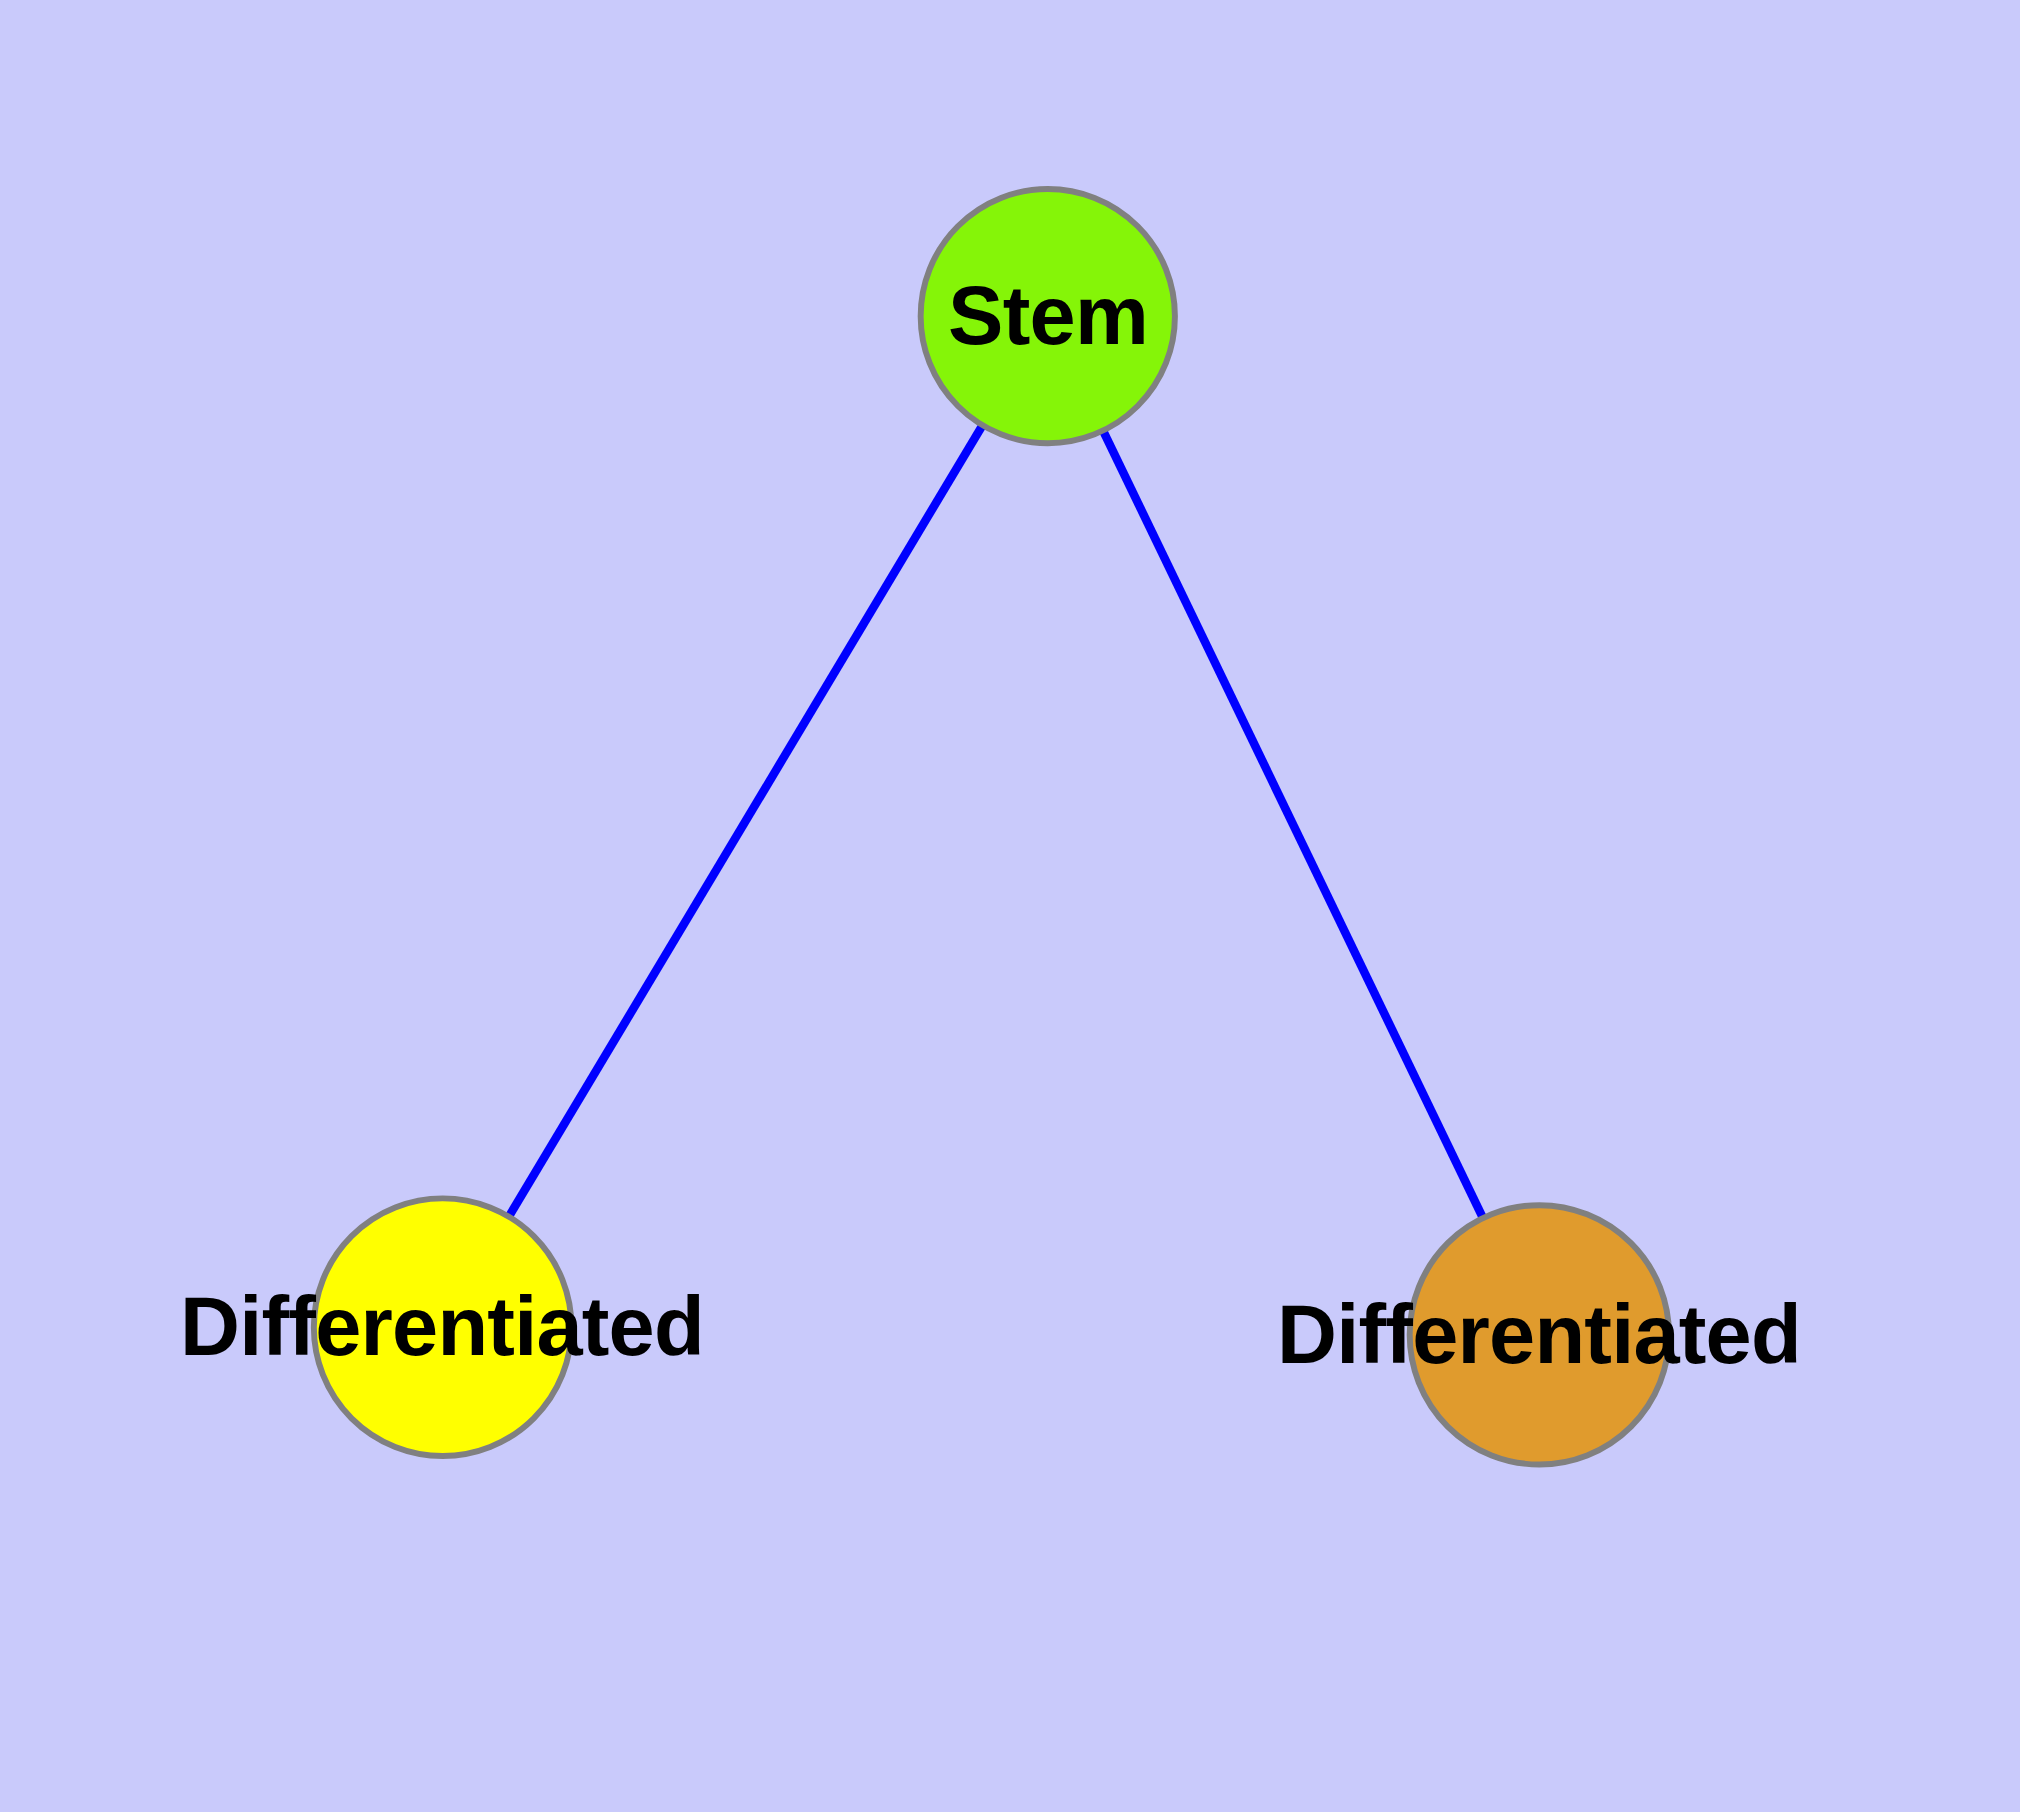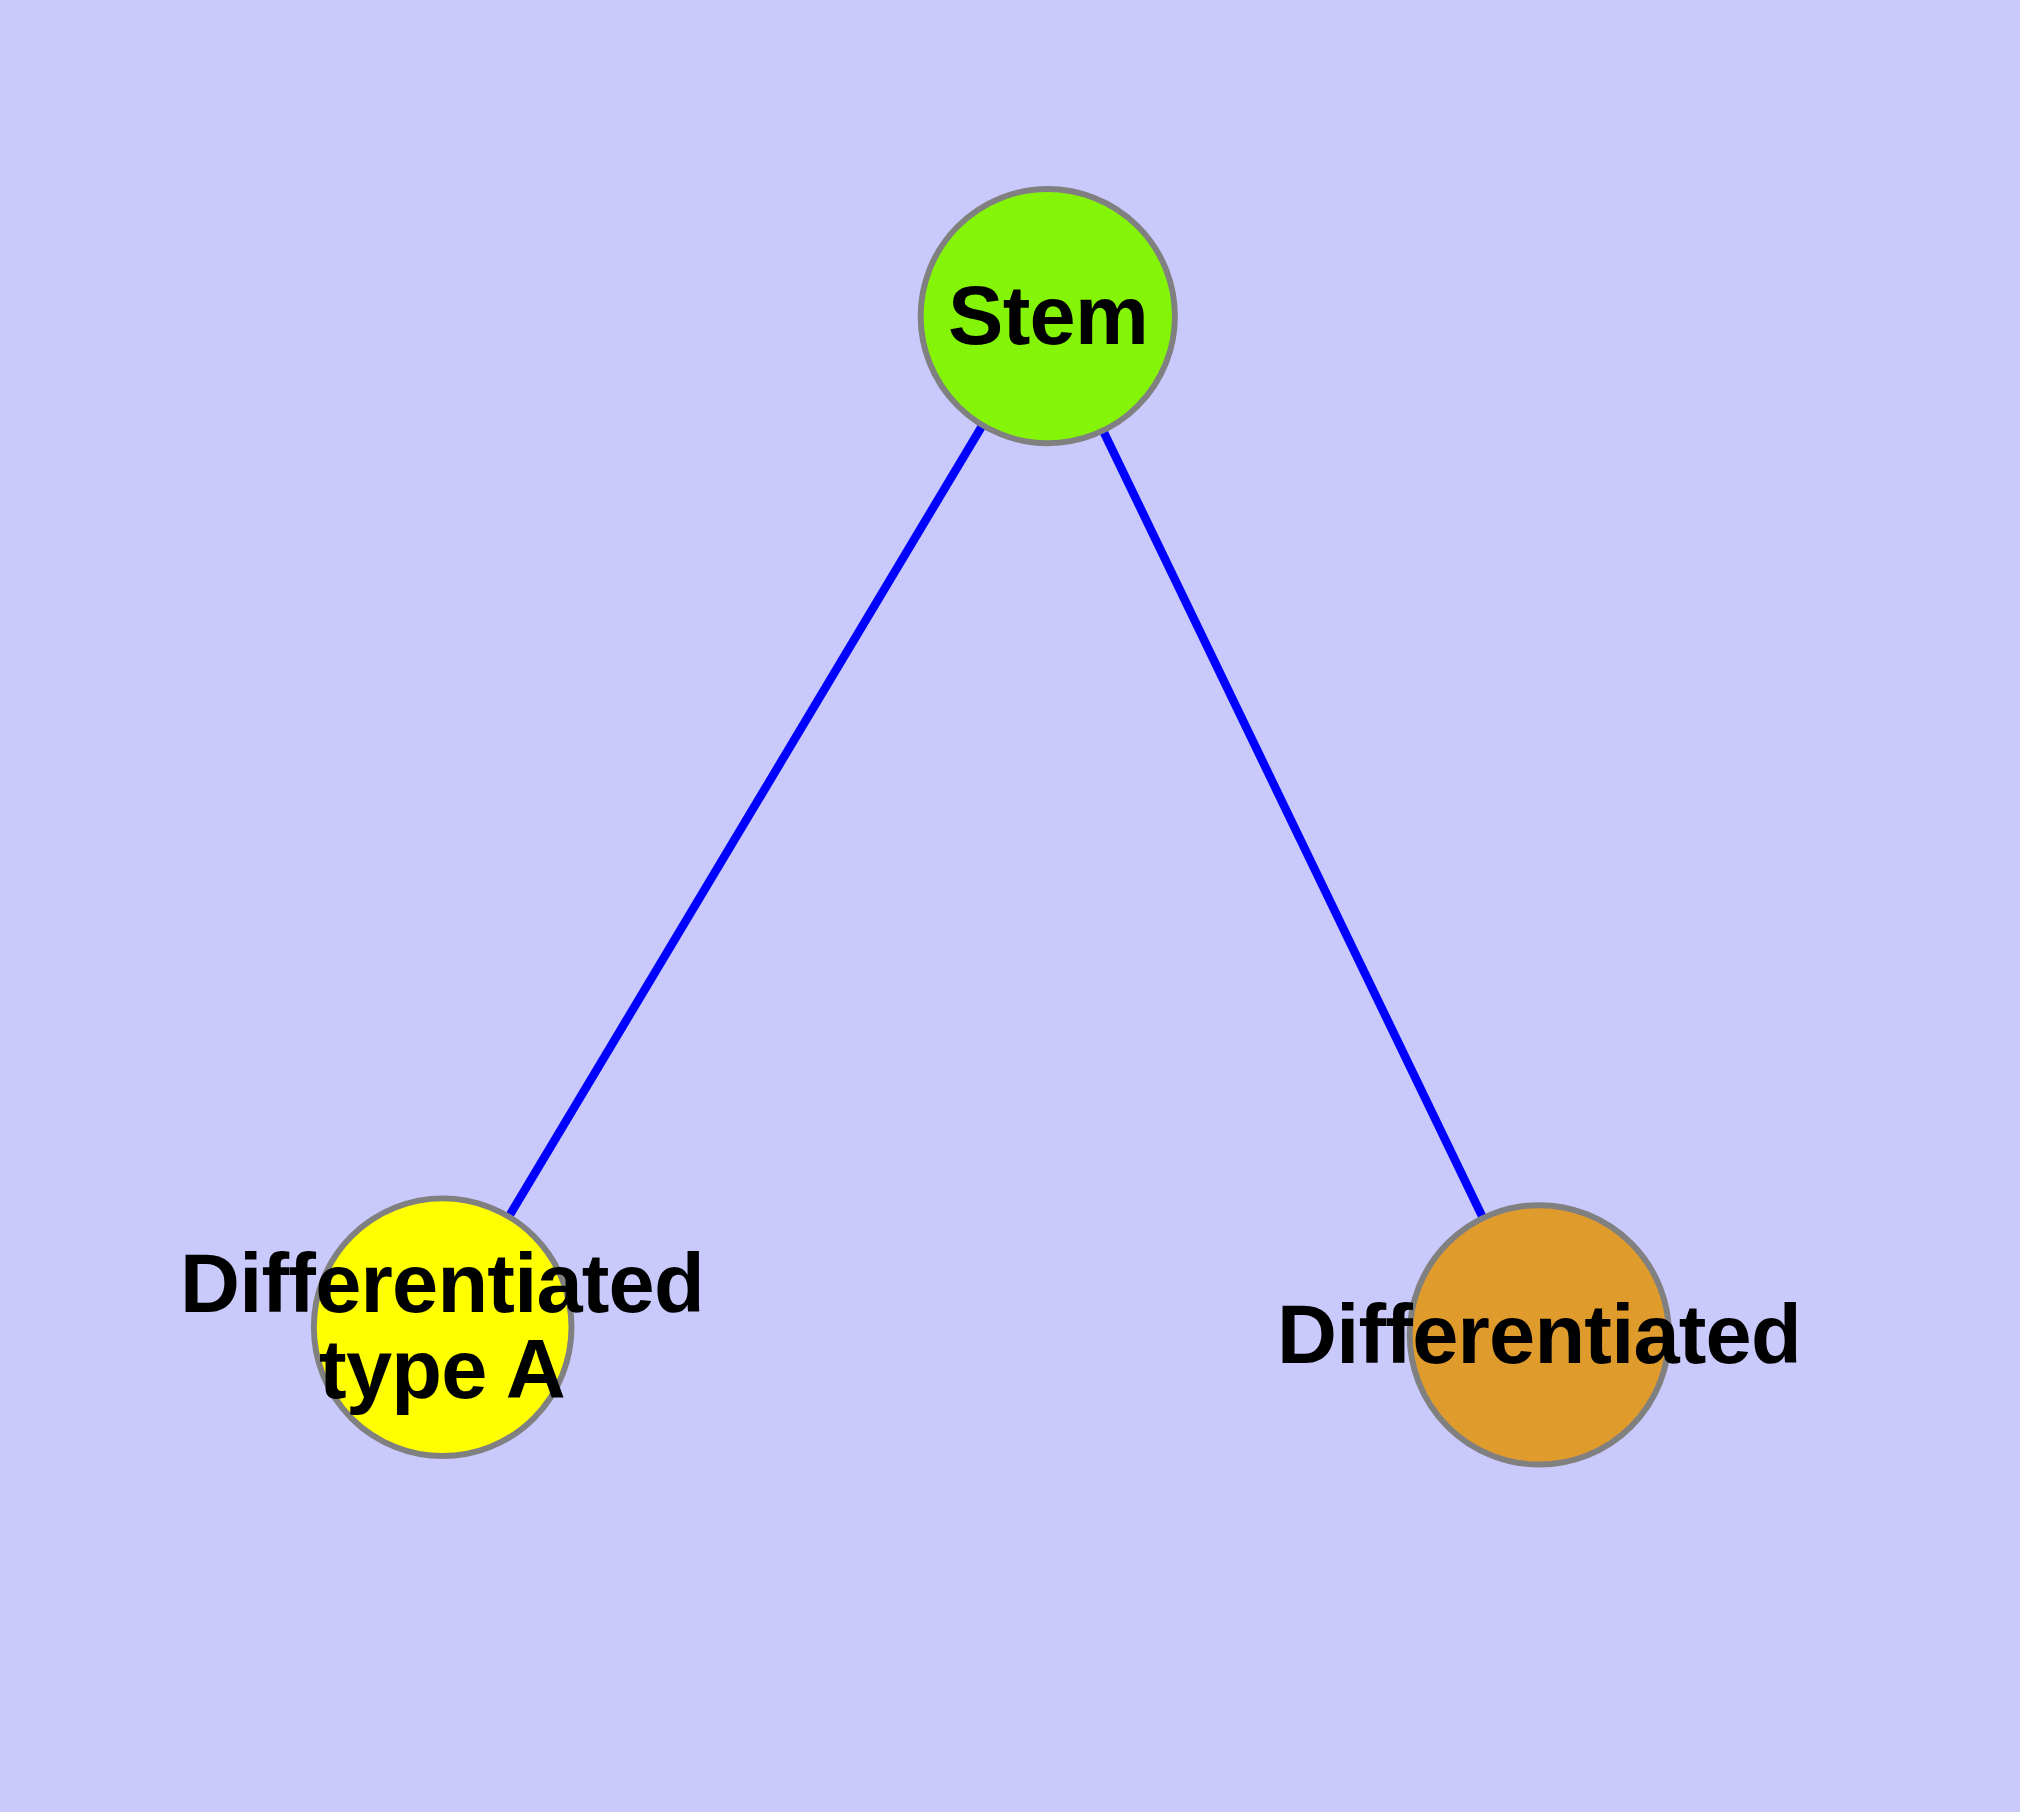--- a/index.html
+++ b/index.html
@@ -25,21 +25,20 @@
     width: 2021px;
     height: 1812px;
   }
   .node-label {
     position: absolute;
     color: #000000;
     font-weight: bold;
     font-size: 83px;
     line-height: 86px;
     letter-spacing: -0.8px;
-    text-align: center;
     white-space: nowrap;
     transform: translate(-50%, -50%);
     pointer-events: none;
     -webkit-font-smoothing: antialiased;
   }
 </style>
 </head>
 <body>
 
 <div id="canvas" style="width: 2021px; height: 1812px;">
@@ -57,21 +56,20 @@
         <circle cx="1816" cy="1575" r="153" fill="#e09b2d" stroke="#808080" stroke-width="7"></circle>
       </g>
   </svg>
 
   <div id="labels-layer">
       <div class="node-label" style="left: 1048px; top: 316px; color: rgb(0, 0, 0);">
         <div>Stem</div>
       </div>
       <div class="node-label" style="left: 442px; top: 1327px; color: rgb(0, 0, 0);">
         <div>Differentiated</div>
-        <div>type A</div>
       </div>
       <div class="node-label" style="left: 1539px; top: 1335px; color: rgb(0, 0, 0);">
         <div>Differentiated</div>
       </div>
     </div>
 
 </div>
 
 
 </body></html>

